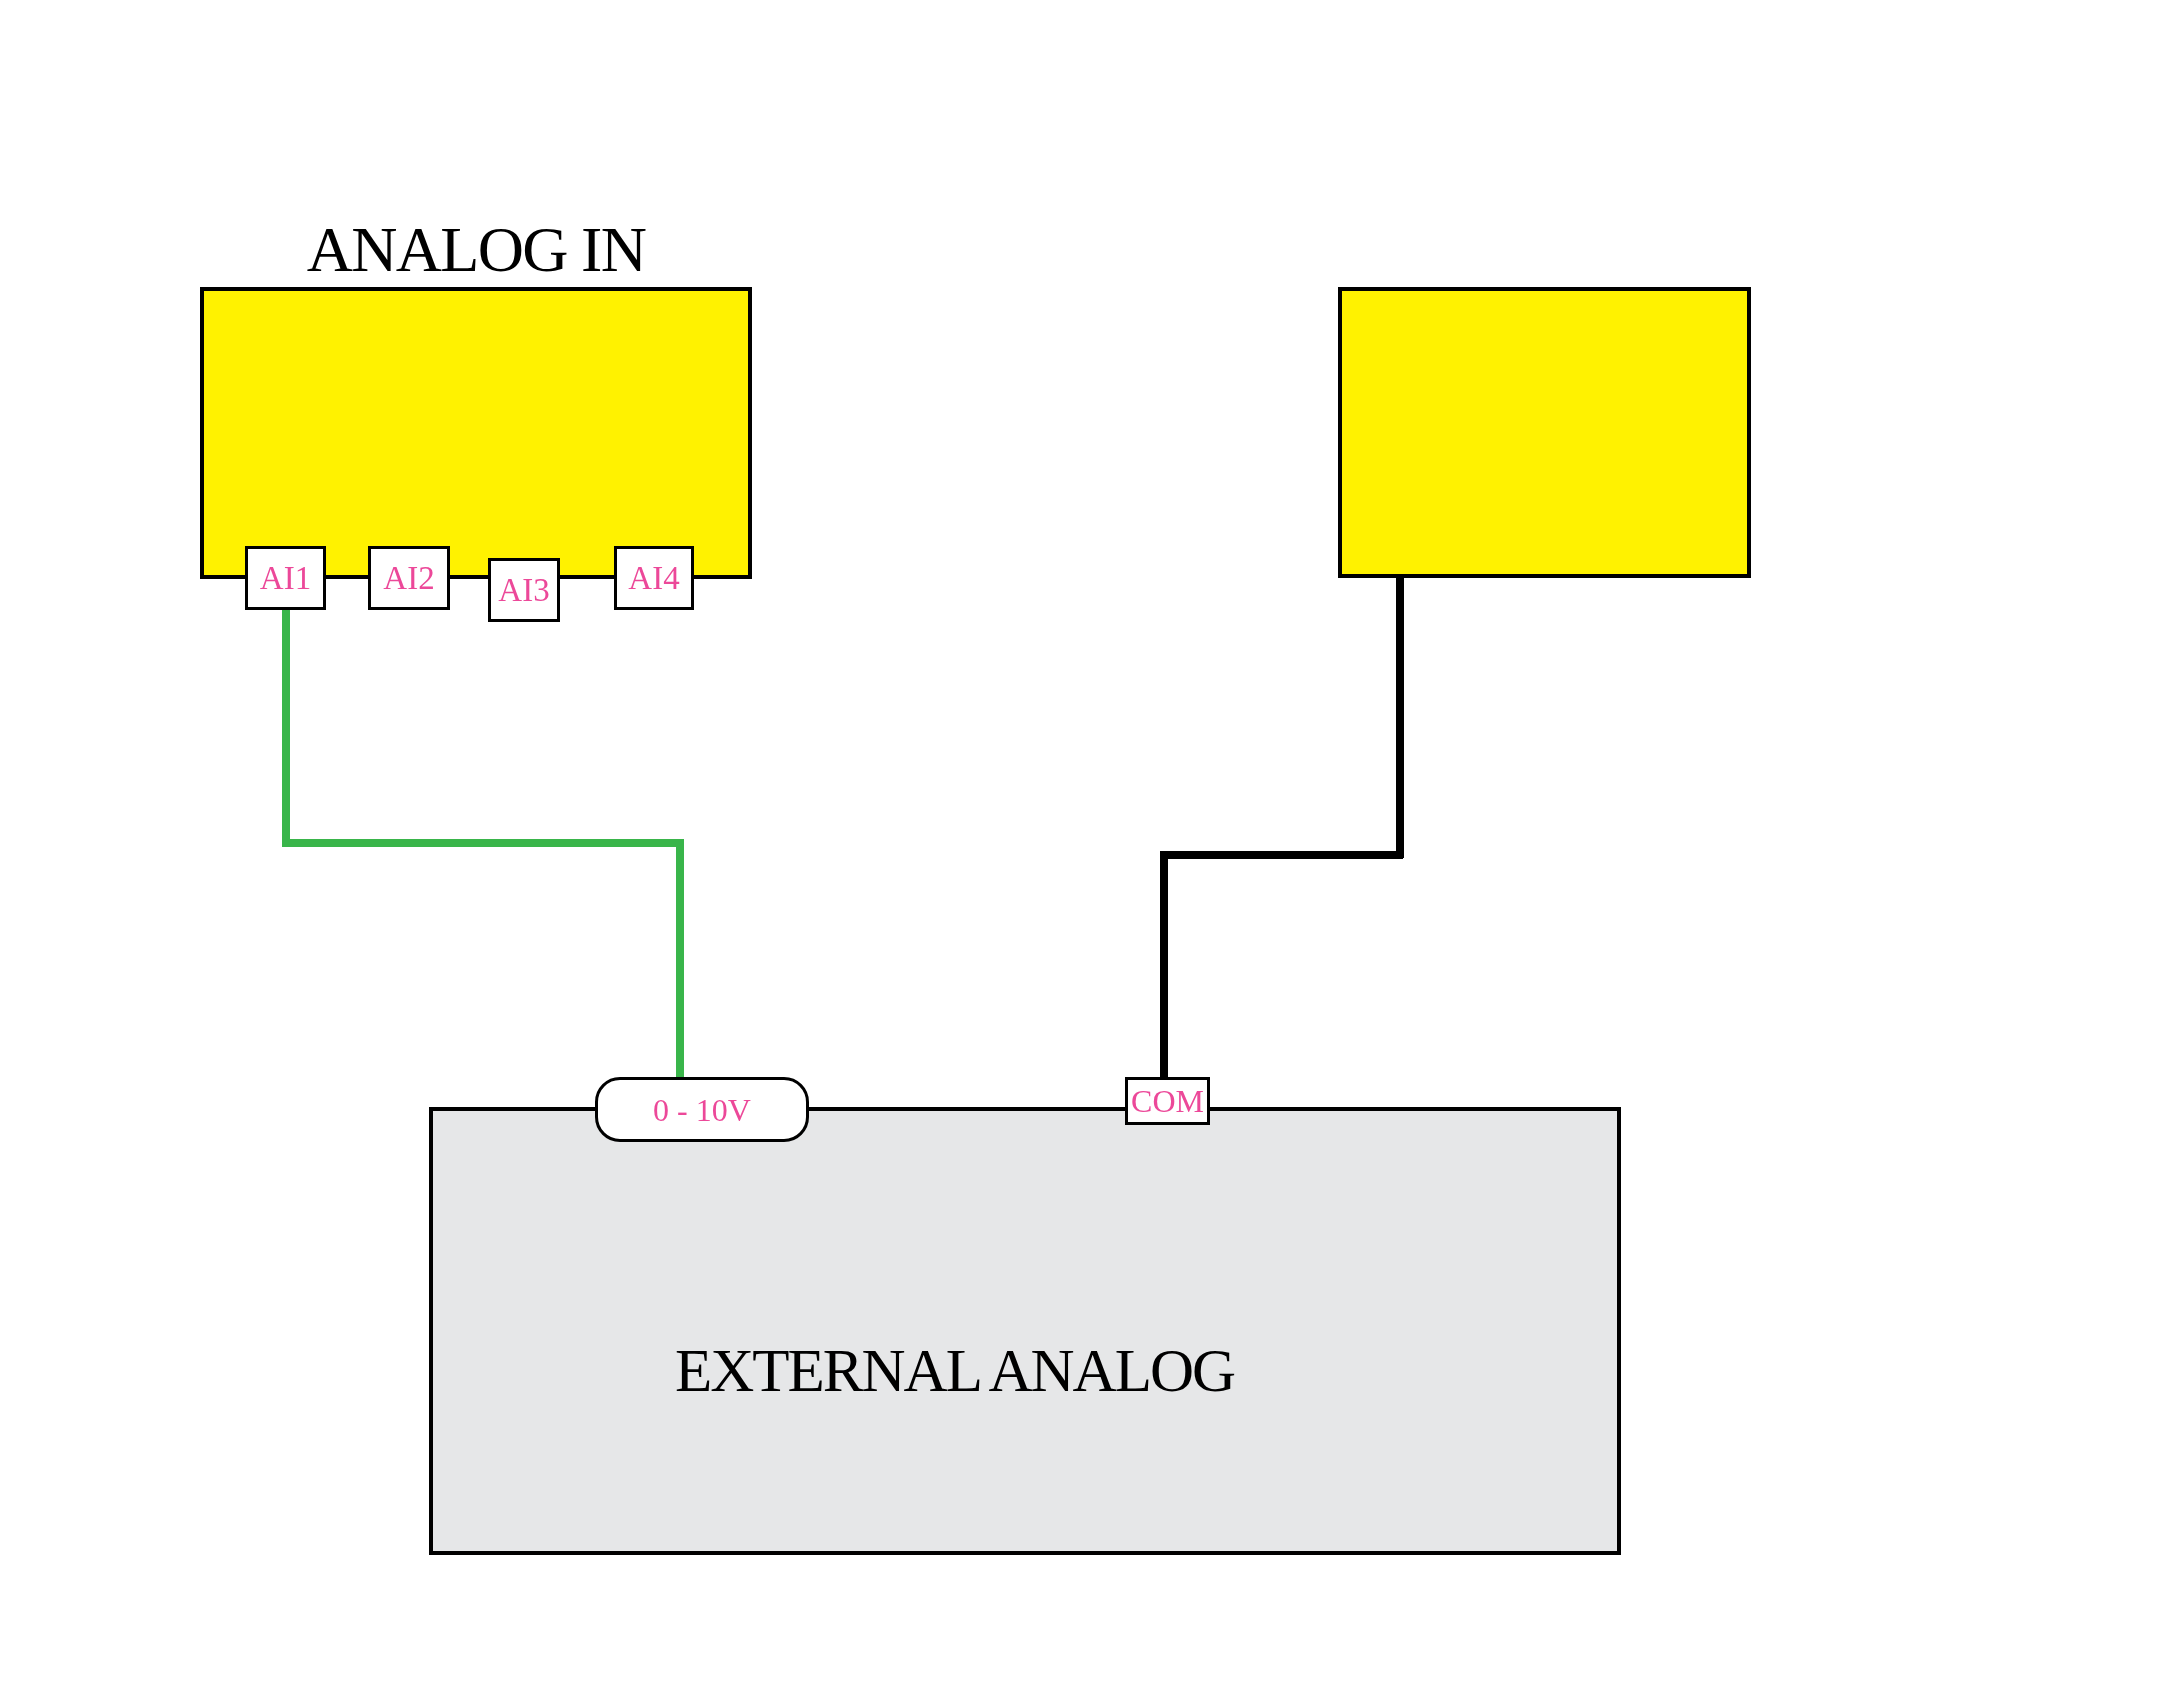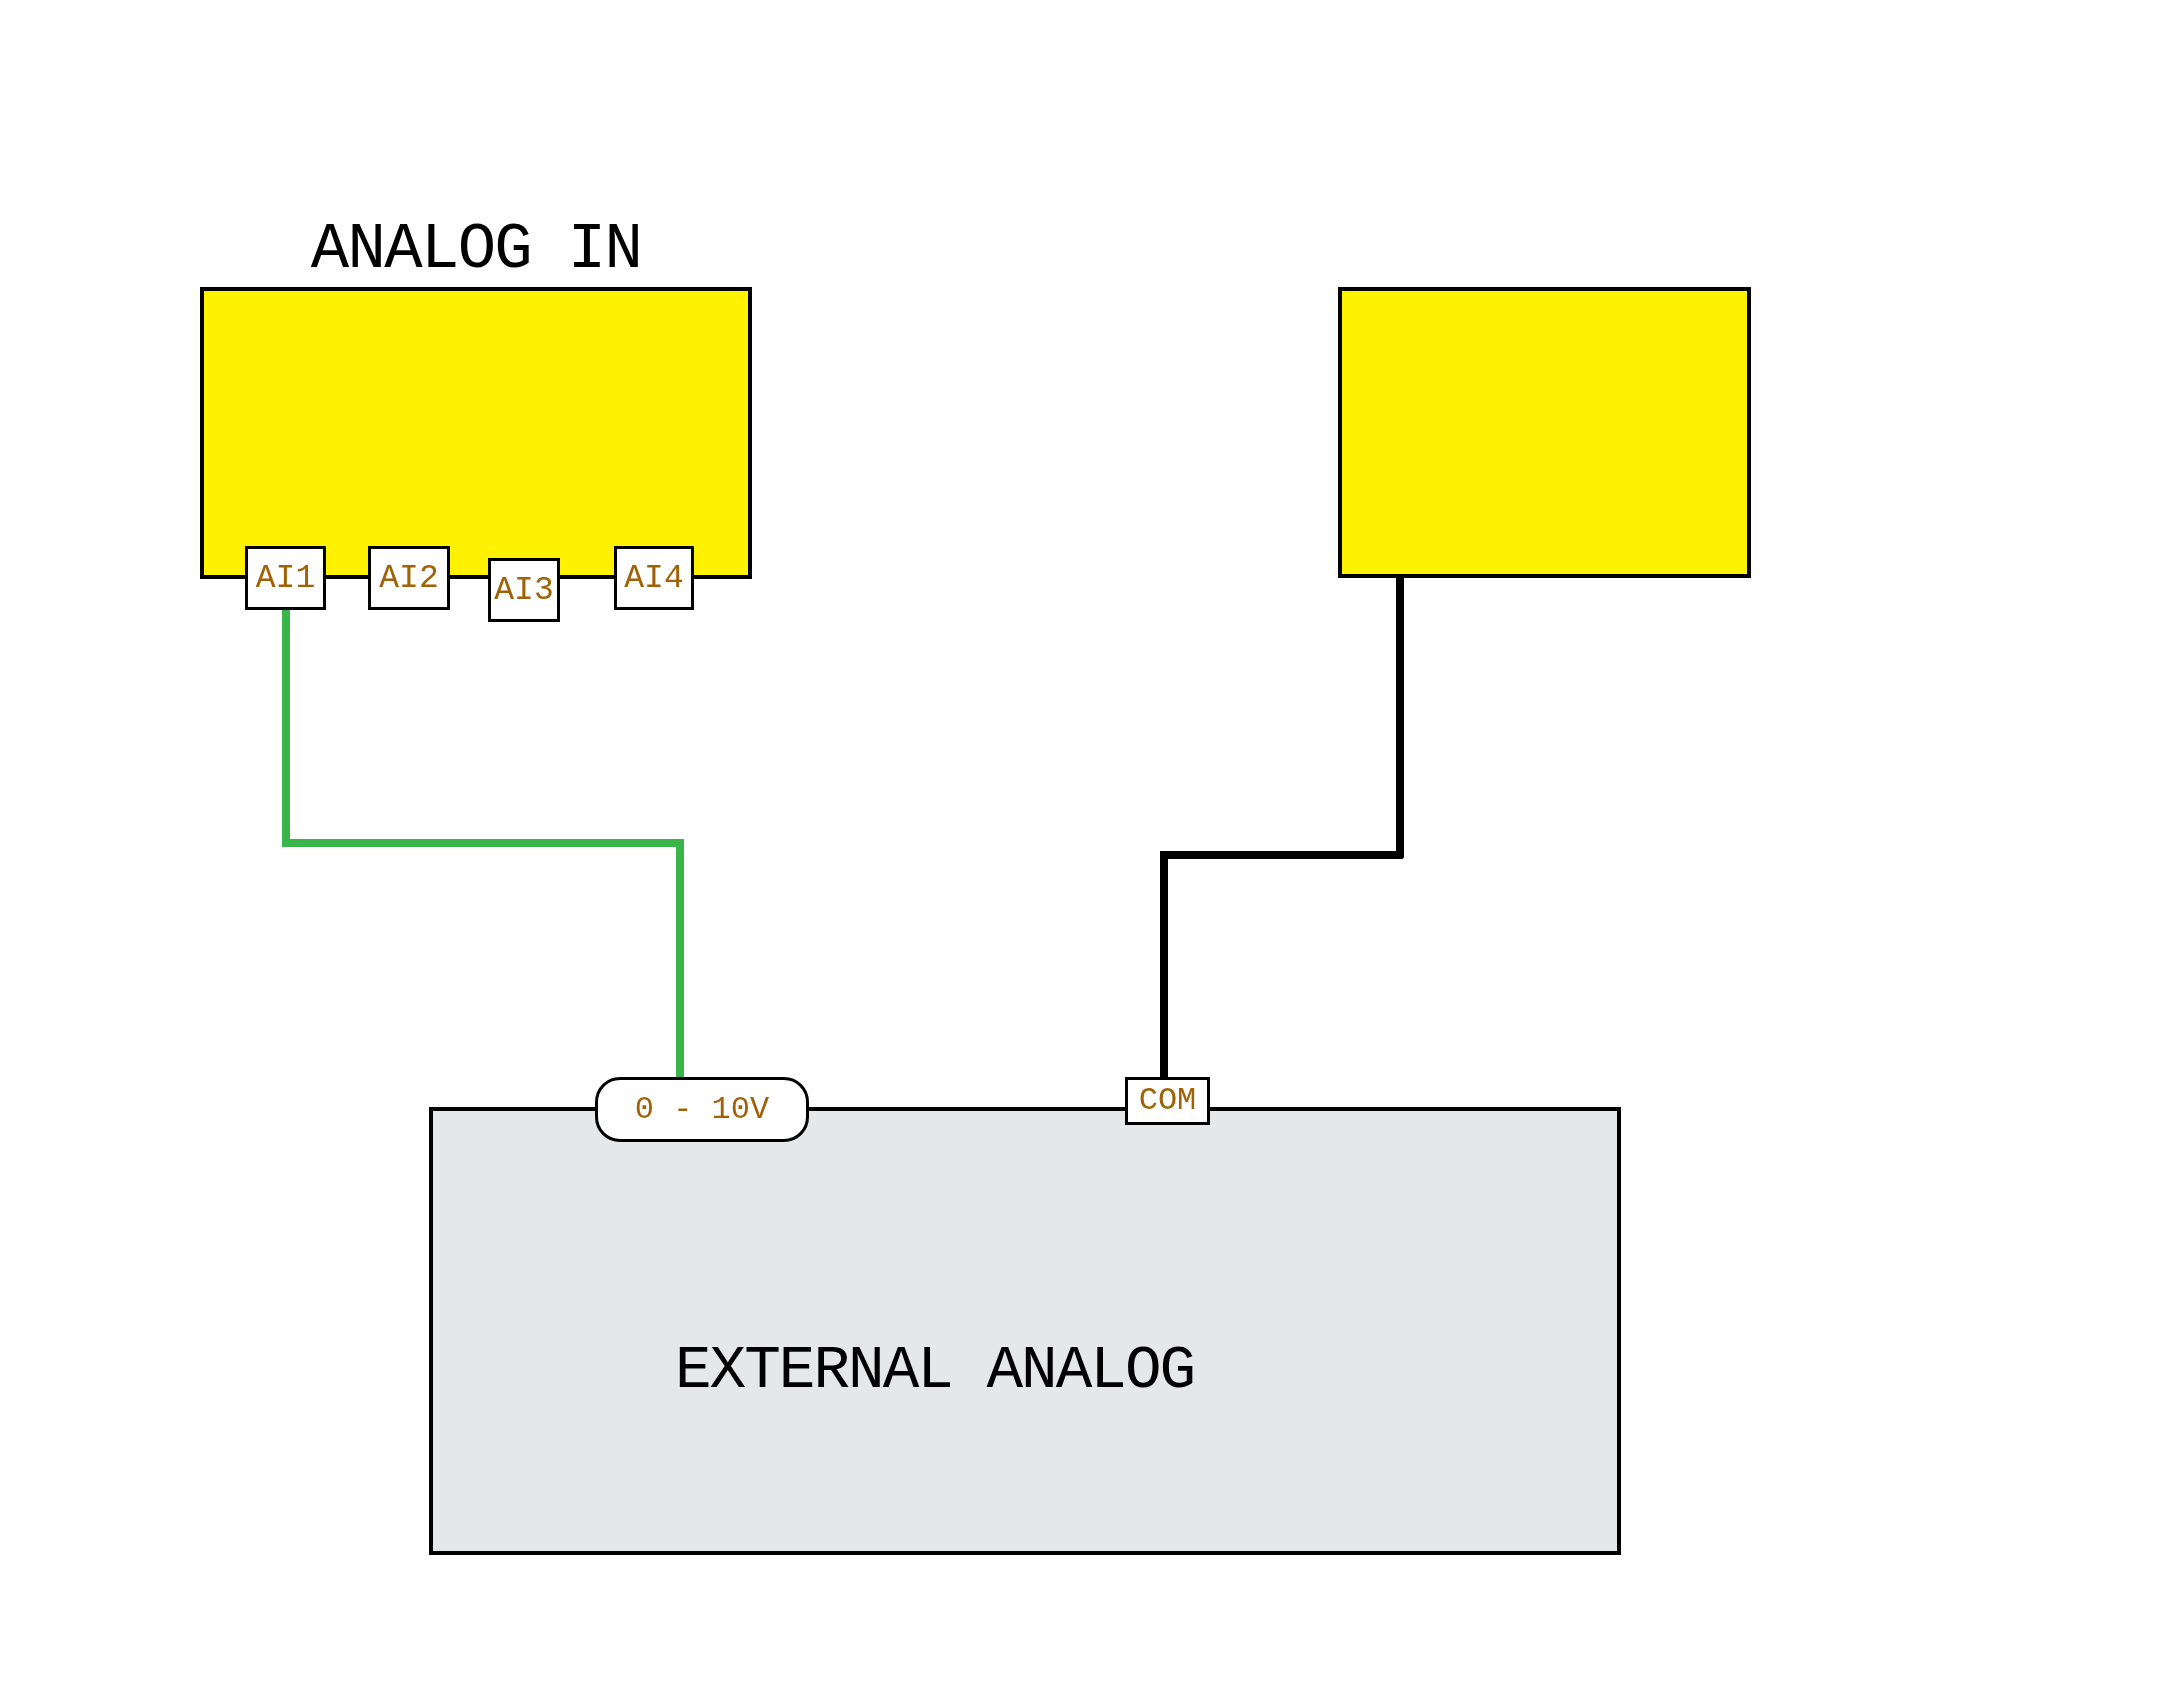--- a/index.html
+++ b/index.html
@@ -5,21 +5,21 @@
   html, body {
     margin: 0;
     padding: 0;
     background: #ffffff;
   }
   .canvas {
     position: relative;
     width: 2183px;
     height: 1687px;
     background: #ffffff;
-    font-family: Liberation Mono, monospace;
+    font-family: Liberation Serif, serif;
     color: #000;
   }
 
   
   .section-title {
     position: absolute;
     box-sizing: border-box;
     text-align: center;
     font-size: 64px;
     letter-spacing: -1.7px;
@@ -72,21 +72,21 @@
     position: absolute;
     box-sizing: border-box;
     background: var(--terminal-fill-white, #FFFFFF);
     border: 3.3px solid var(--line-black, #000000);
     display: flex;
     align-items: center;
     justify-content: center;
     font-size: 33px;
     line-height: 1;
     white-space: nowrap;
-    color: #a16207;
+    color: #ec4899;
     z-index: 3;
   }
   .t-ai1 { left: 245px; top: 546px; width: 81px; height: 64px; }
   .t-ai2 { left: 368px; top: 546px; width: 82px; height: 64px; }
   .t-ai3 { left: 488px; top: 546px; width: 72px; height: 64px; margin-top: 12px; }
   .t-ai4 { left: 614px; top: 546px; width: 80px; height: 64px; }
 
   .t-010v { left: 595px;  top: 1077px; width: 214px; height: 65px;  font-size: 32px; border-radius: 25px; }
   .t-com  { left: 1125px; top: 1077px; width: 85px; height: 48px; font-size: 32px; }
 </style>

